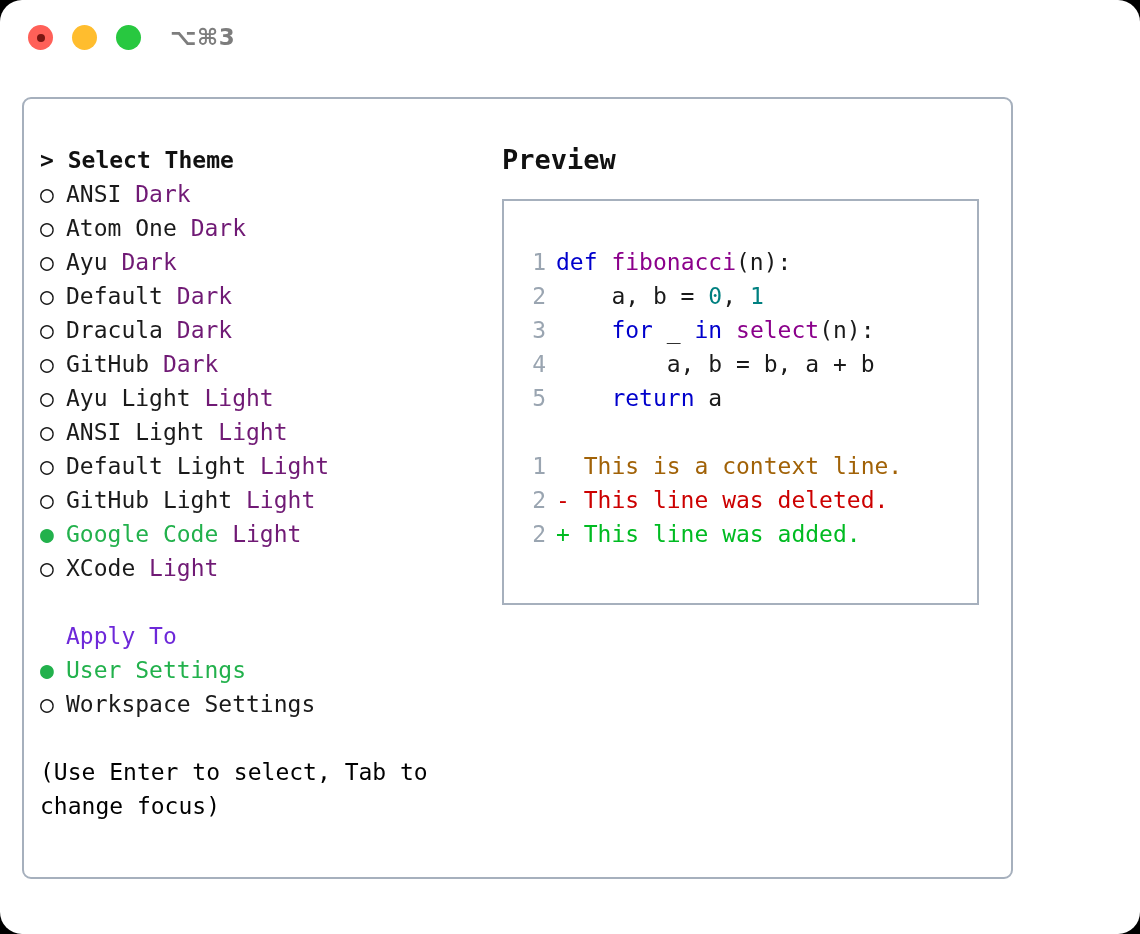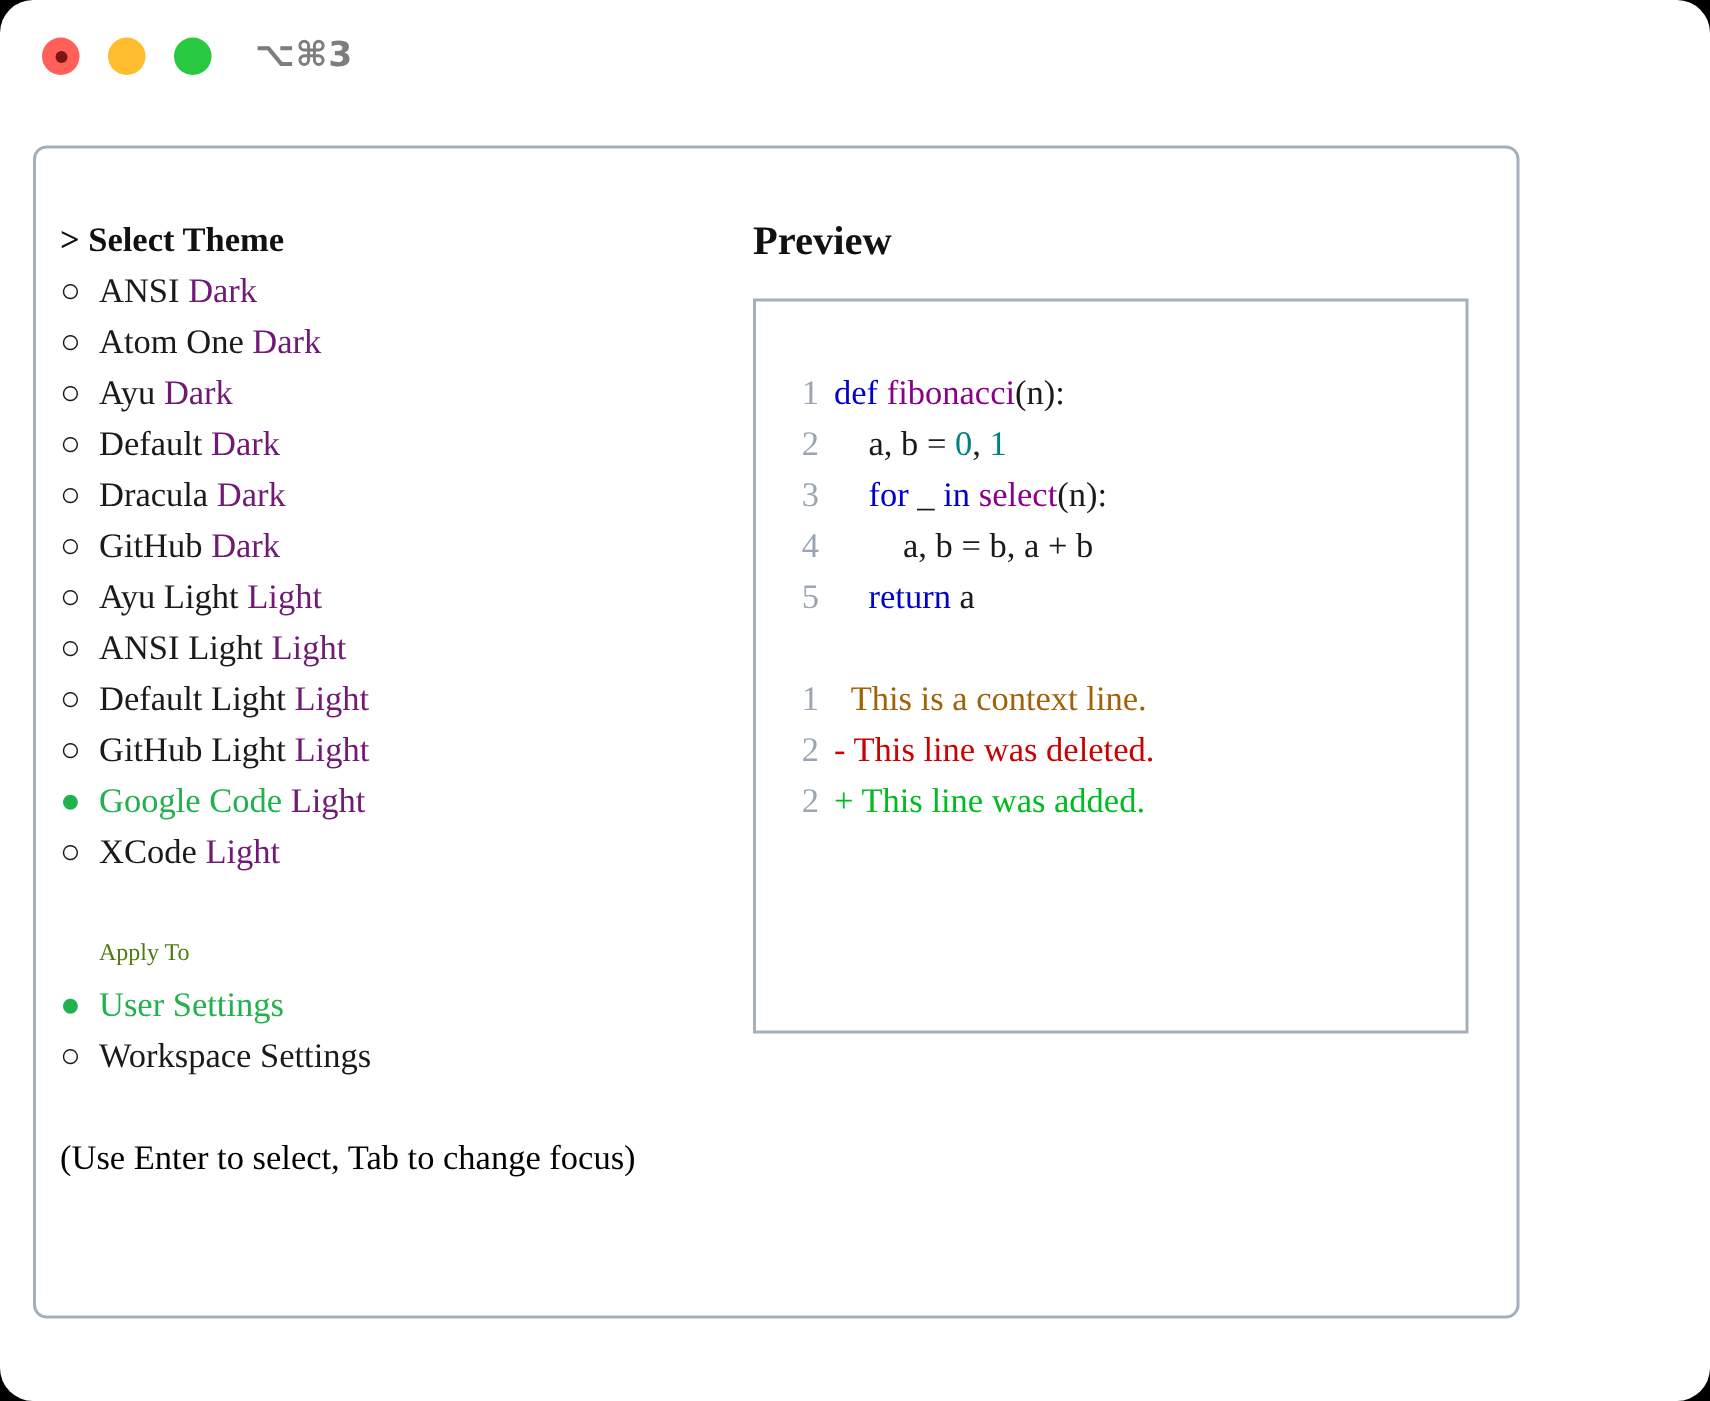--- a/index.html
+++ b/index.html
@@ -72,21 +72,20 @@
   .panel {
     position: absolute;
     left: 22px;
     top: 97px;
     width: 991px;
     height: 782px;
     border: 2px solid #a6b0bd;
     border-radius: 9px;
     background: #ffffff;
     box-sizing: border-box;
-    font-family: Liberation Serif, serif;
   }
 
   
   .left-col {
     position: absolute;
     left: 16px;
     top: 44px;
     width: 440px;
   }
   .section-title {
@@ -107,23 +106,23 @@
     display: inline-block;
     width: 26px;
     color: #1a1a1a;
   }
   .marker.sel { color: #22b14c; }
   .opt-name.sel { color: #22b14c; }
   .opt-tag {
     color: #701a75;
   }
   .apply-head {
-    font-size: 16px;
-    line-height: 34px;
-    color: #4d7c0f;
+    font-size: 23px;
+    line-height: 34px;
+    color: #6d28d9;
     white-space: pre;
     padding-left: 26px;
   }
   .spacer-lg { height: 34px; }
   .hint {
     font-size: 23px;
     line-height: 34px;
     color: #000000;
     width: 410px;
     white-space: normal;
@@ -138,21 +137,21 @@
   }
   .preview-title {
     font-size: 27px;
     font-weight: bold;
     color: #111111;
     line-height: 34px;
   }
   .preview-box {
     margin-top: 22px;
     width: 477px;
-    height: 490px;
+    height: 406px;
     border: 2px solid #a6b0bd;
     box-sizing: border-box;
     background: #ffffff;
     padding: 44px 0 0 14px;
   }
   .code-line {
     font-size: 23px;
     line-height: 34px;
     white-space: pre;
     color: #1a1a1a;

